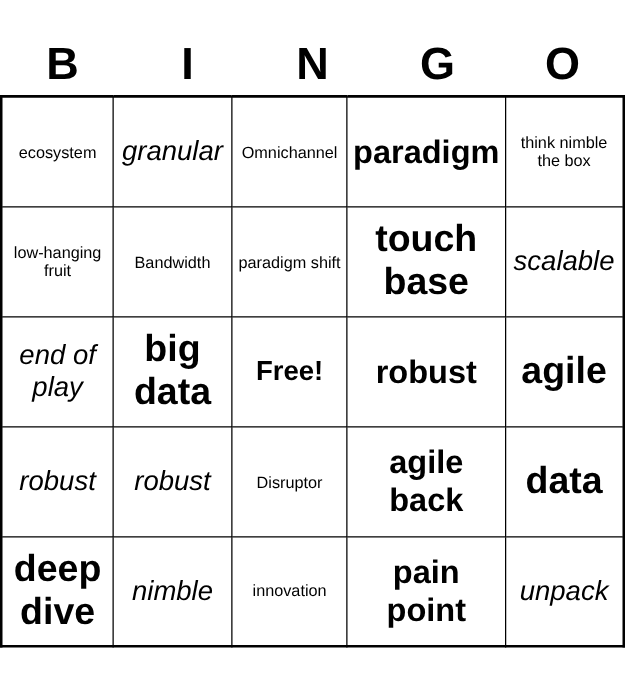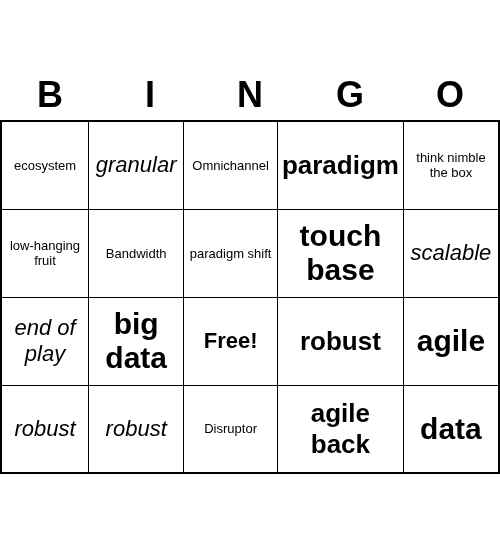--- a/index.html
+++ b/index.html
@@ -100,15 +100,22 @@
           <td class="cell-large">robust</td>
           <td class="cell-xlarge">agile</td>
         </tr>
         <tr>
           <td class="cell-medium">robust</td>
           <td class="cell-medium">robust</td>
           <td class="cell-small">Disruptor</td>
           <td class="cell-large">agile back</td>
           <td class="cell-xlarge">data</td>
         </tr>
+        <tr>
+          <td class="cell-xlarge">deep dive</td>
+          <td class="cell-medium">nimble</td>
+          <td class="cell-small">innovation</td>
+          <td class="cell-large">pain point</td>
+          <td class="cell-medium">unpack</td>
+        </tr>
       </tbody>
   </table>
 </div>
 
 </body></html>

